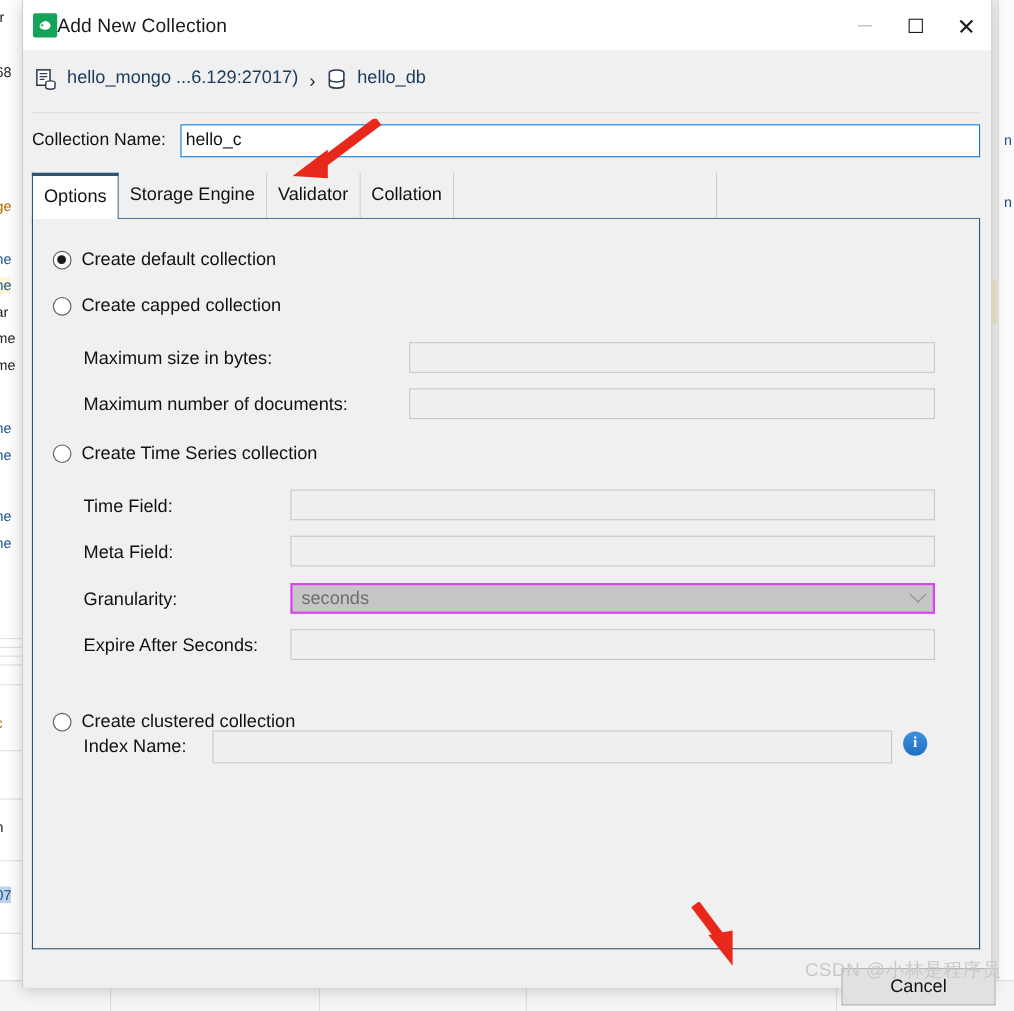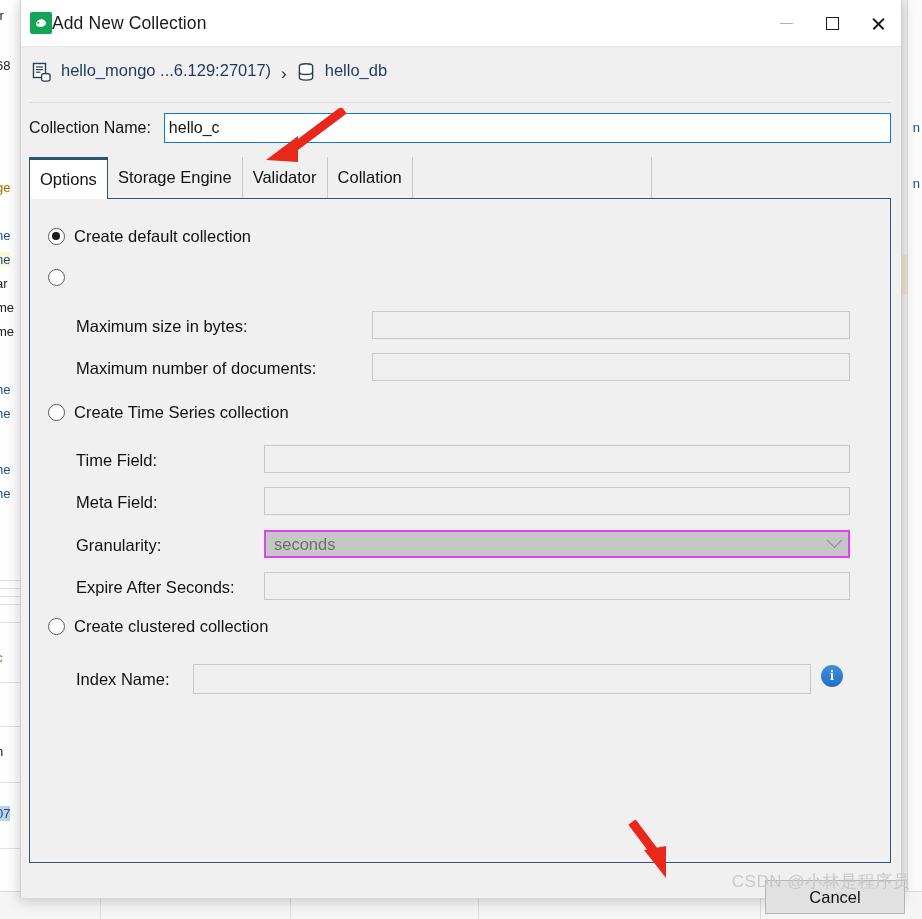--- a/index.html
+++ b/index.html
@@ -530,20 +530,21 @@
 
     <div id="options-panel">
 
       <div class="radio-row" style="left:18px; top:28px;">
         <span class="radio checked"></span>
         <span class="radio-label">Create default collection</span>
       </div>
 
       <div class="radio-row" style="left:18px; top:70px;">
         <span class="radio"></span>
+        <span class="radio-label">Create capped collection</span>
       </div>
 
       <div class="field-row" style="left:46px; top:118px;">
         <span class="field-label">Maximum size in bytes:</span>
       </div>
       <input class="field-input" style="left: 342px; top: 112px; width: 478px;" type="text" disabled="" value="">
 
       <div class="field-row" style="left:46px; top:160px;">
         <span class="field-label">Maximum number of documents:</span>
       </div>
@@ -570,21 +571,21 @@
       <div class="field-select" style="left:234px; top:331px; width:586px;">
         <span class="sel-text">seconds</span>
         <span class="chevron"></span>
       </div>
 
       <div class="field-row" style="left:46px; top:379px;">
         <span class="field-label">Expire After Seconds:</span>
       </div>
       <input class="field-input" style="left: 234px; top: 373px; width: 586px;" type="text" disabled="" value="">
 
-      <div class="radio-row" style="left:18px; top:418px;">
+      <div class="radio-row" style="left:18px; top:448px;">
         <span class="radio"></span>
         <span class="radio-label">Create clustered collection</span>
       </div>
 
       <div class="field-row" style="left:46px; top:471px;">
         <span class="field-label">Index Name:</span>
       </div>
       <input class="field-input" style="left: 163px; top: 465px; width: 618px; height: 30px;" type="text" disabled="" value="">
       <div id="info-icon" style="left:791px; top:466px;">i</div>
     </div>

